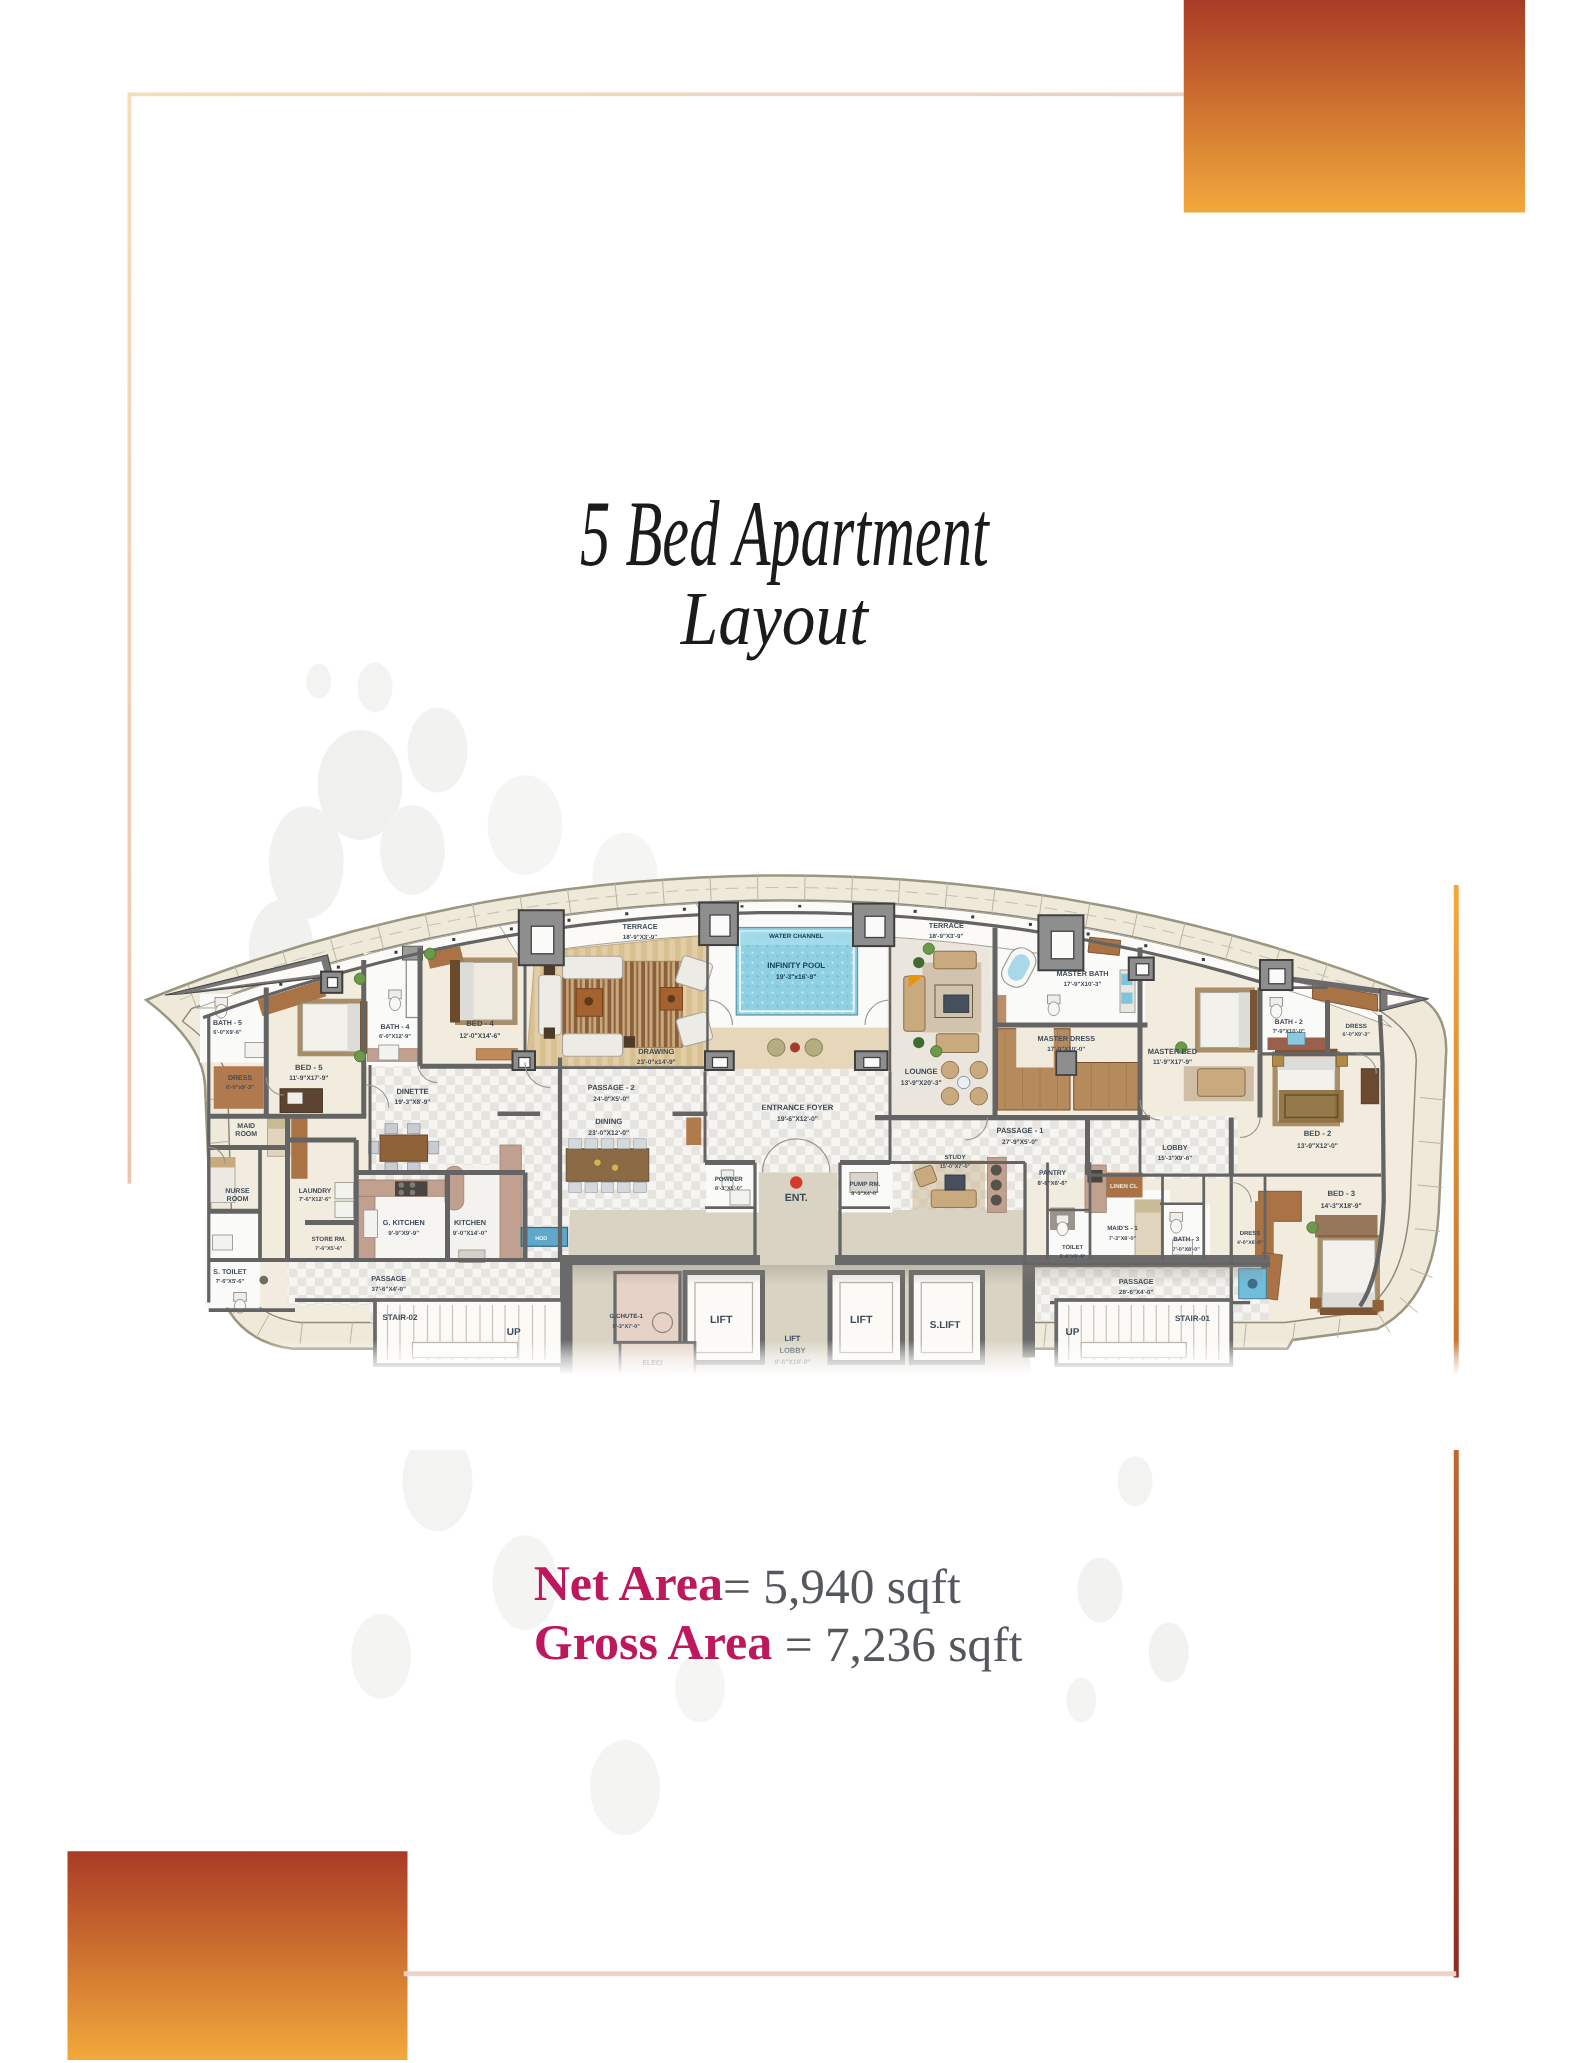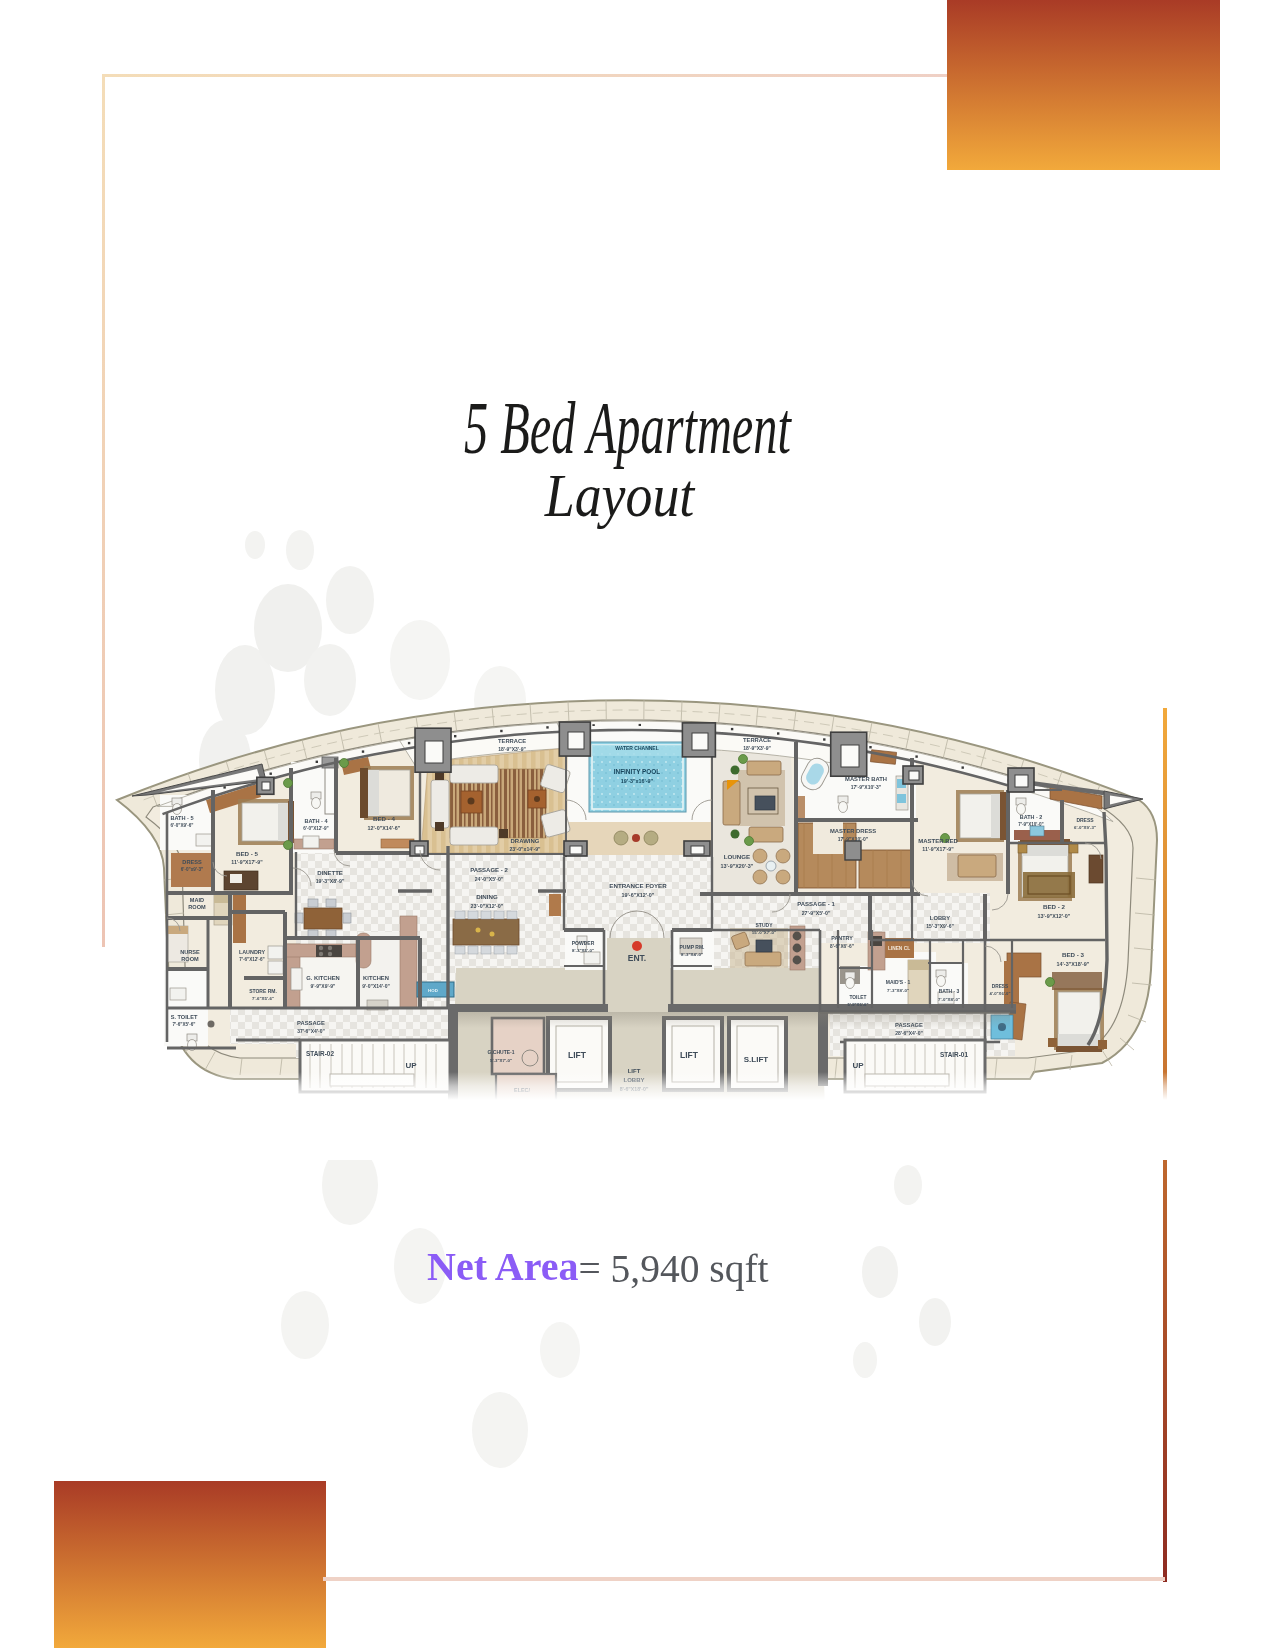--- a/index.html
+++ b/index.html
@@ -2,21 +2,21 @@
 <html><head><meta charset="utf-8">
 <style>
 html,body{margin:0;padding:0;background:#FFFFFF;}
 body{width:1275px;height:1650px;position:relative;overflow:hidden;font-family:"Liberation Sans",sans-serif;}
 .abs{position:absolute;}
 #title{left:0;top:0;width:1255px;font-family:"Liberation Serif",serif;font-style:italic;color:#1B1B1A;}
 #t1{position:absolute;top:390px;left:0;width:1255px;text-align:center;font-size:75px;transform:scaleX(0.645);transform-origin:center;line-height:1;}
 #t2{position:absolute;top:465px;left:-8px;width:1255px;text-align:center;font-size:61px;transform:scaleX(0.883);transform-origin:center;line-height:1;}
 #areas{left:427px;top:1243px;font-family:"Liberation Serif",serif;}
 #areas .row{height:46.5px;white-space:nowrap;}
-#areas .lbl{color:#8b5cf6;font-weight:700;font-size:40px;}
+#areas .lbl{color:#be185d;font-weight:700;font-size:40px;}
 #areas .val{color:#54575C;font-size:39.5px;position:relative;top:2px;text-align:center;}
 </style></head>
 <body>
 <svg class="abs" style="left:0;top:0" width="1275" height="1650" viewBox="0 0 1275 1650">
 <ellipse cx="225" cy="760" rx="26" ry="40" fill="#F1F1EF"></ellipse>
 <ellipse cx="245" cy="690" rx="30" ry="45" fill="#F1F1EF"></ellipse>
 <ellipse cx="288" cy="628" rx="34" ry="44" fill="#F0F0EE"></ellipse>
 <ellipse cx="330" cy="680" rx="26" ry="36" fill="#F2F2F0"></ellipse>
 <ellipse cx="350" cy="600" rx="24" ry="34" fill="#F2F2F0"></ellipse>
 <ellipse cx="300" cy="550" rx="14" ry="20" fill="#F3F3F1"></ellipse>
@@ -608,12 +608,13 @@
 <text x="634" y="1091" font-size="5.2" font-weight="700" fill="#3F4C59" text-anchor="middle">8'-6"X18'-0"</text>
 <text x="433" y="992" font-size="4.4" font-weight="700" fill="#EAF6FA" text-anchor="middle">HOD</text>
 <text x="411" y="1068" font-size="8" font-weight="700" fill="#3F4C59" text-anchor="middle">UP</text>
 <text x="858" y="1068" font-size="8" font-weight="700" fill="#3F4C59" text-anchor="middle">UP</text>
 <text x="637" y="961" font-size="8.5" font-weight="700" fill="#3F4C59" text-anchor="middle">ENT.</text>
 <rect x="458" y="1012" width="552" height="16" fill="url(#wallsh)"></rect>
 <rect x="100" y="1030" width="1080" height="130" fill="url(#fade)"></rect>
 </svg>
 <div id="areas" class="abs">
 <div class="row"><span class="lbl">Net Area</span><span class="val">= 5,940 sqft</span></div>
+<div class="row"><span class="lbl">Gross Area </span><span class="val">= 7,236 sqft</span></div>
 </div>
 </body></html>

